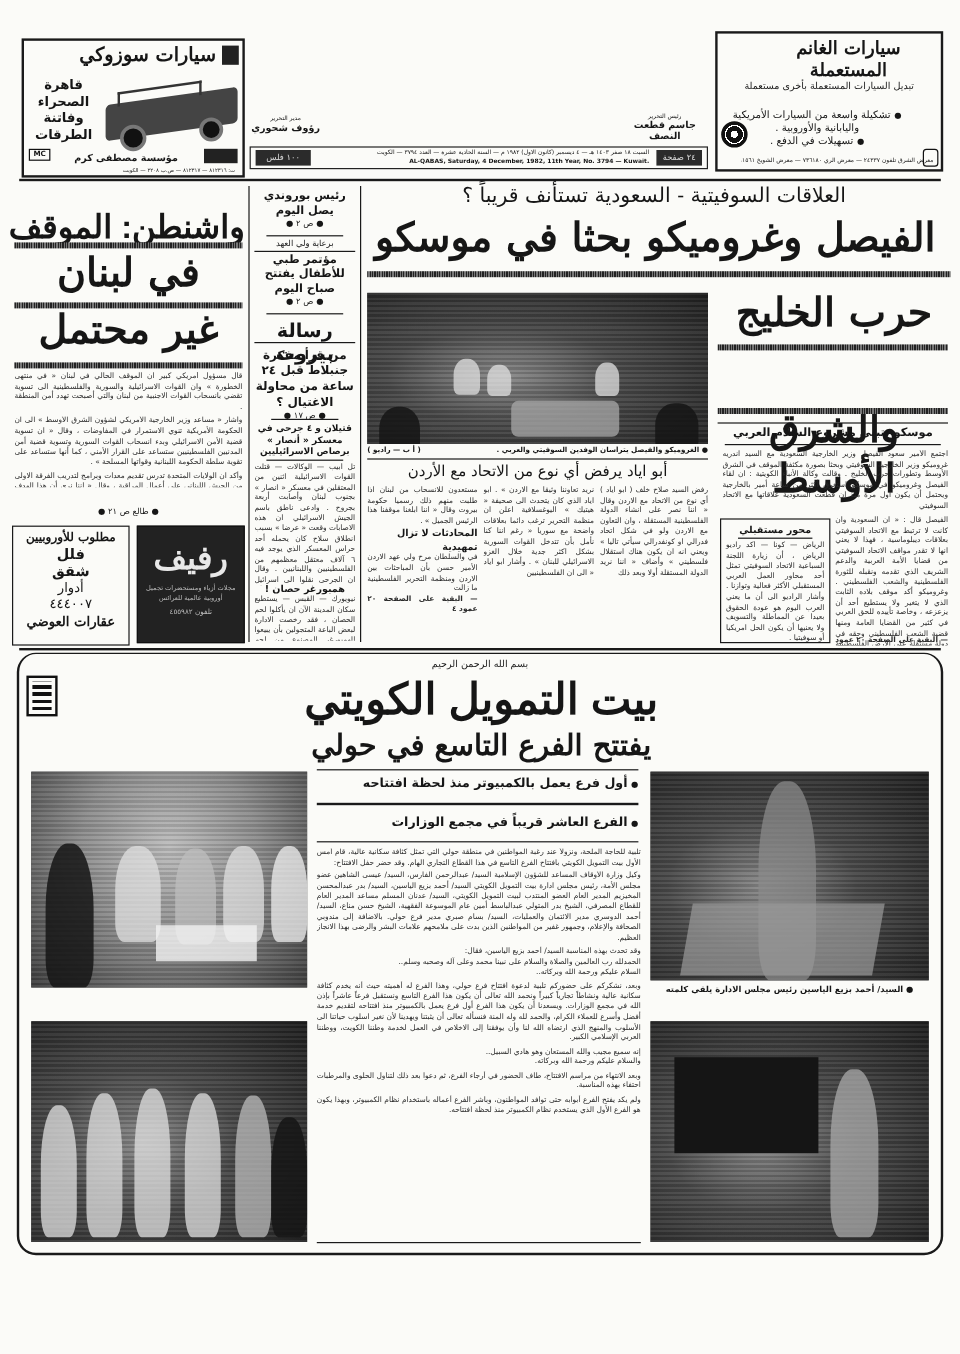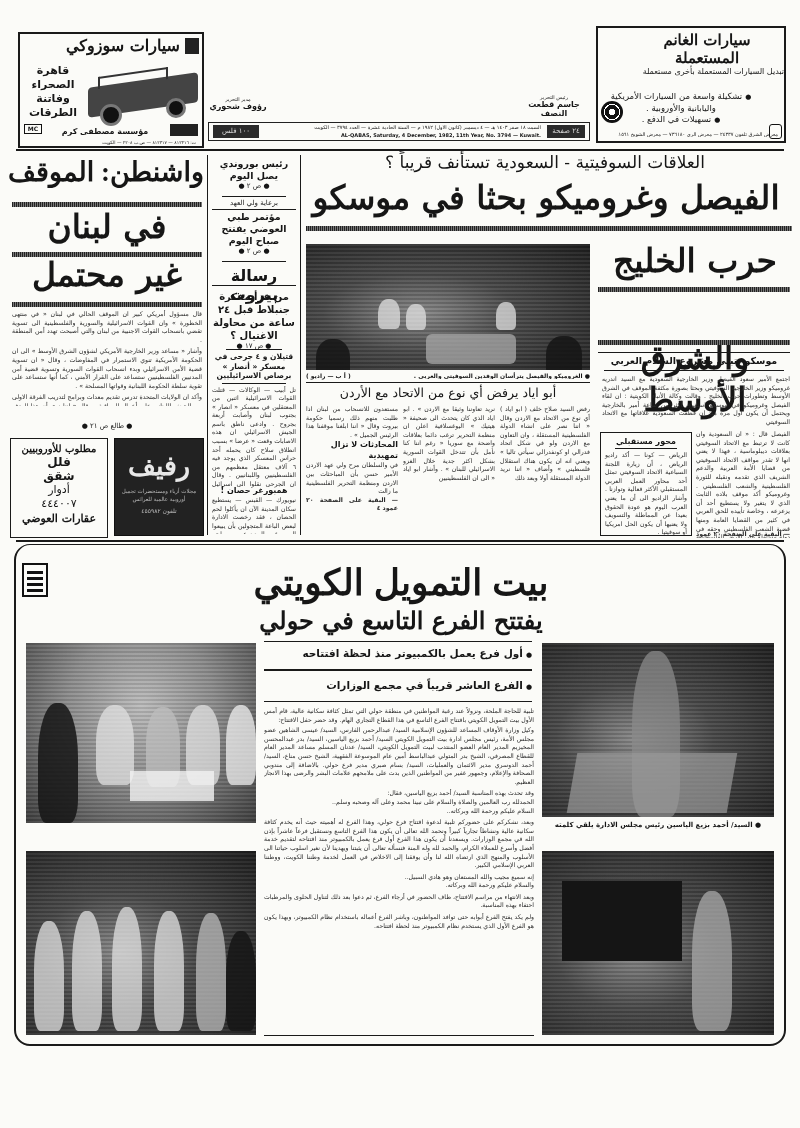--- a/index.html
+++ b/index.html
@@ -25,21 +25,21 @@
   .ref { font-size: 7px; text-align: center; }
   .masthead-logo { font-family: "DejaVu Serif", serif; font-weight: 900; font-size: 92px; line-height: 92px; letter-spacing: -4px; }
 </style>
 </head>
 <body>
 
 <div class="abs" style="left:0;top:0;width:800px;height:150px;">
 
   <div class="box" style="left:596px;top:26px;width:190px;height:117px;border-width:2px;">
     <div class="center bold" style="font-size:15px;line-height:18px;margin-top:3px;font-family:'DejaVu Serif',serif;padding-left:32px;">سيارات الغانم المستعملة</div>
-    <div class="center" style="font-size:8px;line-height:10px;text-align:right;">تبديل السيارات المستعملة بأخرى مستعملة</div>
+    <div class="center" style="font-size:8px;line-height:10px;">تبديل السيارات المستعملة بأخرى مستعملة</div>
     <div class="center bullet" style="font-size:8.5px;line-height:11px;margin-top:14px;padding:0 28px 0 8px;">تشكيلة واسعة من السيارات الأمريكية واليابانية والأوروبية .</div>
     <div class="center bullet" style="font-size:8.5px;line-height:11px;padding:0 28px 0 8px;text-align:center;">تسهيلات في الدفع .</div>
     <div style="position:absolute;bottom:4px;right:6px;left:20px;font-size:5px;white-space:nowrap;overflow:hidden;">معرض الشرق تلفون ٢٤٣٣٧ — معرض الري ٧٣٦١٨٠ — معرض الشويخ ٨١٥٦١</div>
     <div style="position:absolute;left:3px;bottom:18px;width:22px;height:22px;border-radius:50%;background:radial-gradient(circle,#fff 0 3px,#111 3px 7px,#fff 7px 8px,#111 8px);"></div>
     <div style="position:absolute;right:2px;bottom:2px;width:13px;height:15px;border:1px solid #111;border-radius:3px;"></div>
   </div>
 
   <div style="position:absolute;left:520px;top:94px;width:68px;text-align:center;">
     <div style="font-size:5px;">رئيس التحرير</div>
     <div class="bold" style="font-size:8px;">جاسم قطعت النصف</div>
@@ -130,42 +130,42 @@
 <div class="rule" style="left:300px;top:155px;width:1px;height:380px;"></div>
 
 <div style="position:absolute;left:212px;top:158px;width:84px;text-align:center;">
   <div class="bold" style="font-size:9.5px;line-height:12px;">رئيس بوروندي يصل اليوم</div>
   <div class="ref">● ص ٢ ●</div>
 </div>
 <div class="rule" style="left:222px;top:196px;width:64px;height:1px;"></div>
 <div style="position:absolute;left:212px;top:199px;width:84px;text-align:center;">
   <div style="font-size:7px;line-height:9px;">برعاية ولي العهد</div>
   <div class="rule" style="position:relative;display:block;left:0;height:1px;margin:1px 0;"></div>
-  <div class="bold" style="font-size:9.5px;line-height:12px;">مؤتمر طبي العوضي يفتتح صباح اليوم</div>
+  <div class="bold" style="font-size:9.5px;line-height:12px;">مؤتمر طبي للأطفال يفتتح صباح اليوم</div>
   <div class="ref">● ص ٢ ●</div>
 </div>
 <div class="rule" style="left:222px;top:261px;width:64px;height:1px;"></div>
 <div class="center bold" style="position:absolute;left:212px;top:266px;width:84px;font-size:16px;">رسالة بيروت</div>
 <div class="rule" style="left:212px;top:285px;width:84px;height:1px;"></div>
 <div style="position:absolute;left:210px;top:290px;width:88px;text-align:center;">
   <div class="bold" style="font-size:10px;line-height:13px;">من قرأ مفكرة جنبلاط قبل ٢٤ ساعة من محاولة الاغتيال ؟</div>
   <div class="ref">● ص ١٧ ●</div>
 </div>
 <div class="rule" style="left:226px;top:349px;width:56px;height:1px;"></div>
 <div style="position:absolute;left:212px;top:352px;width:84px;">
   <div class="center bold" style="font-size:7.5px;line-height:9.5px;">قتيلان و ٤ جرحى في معسكر « أنصار » برصاص الاسرائيليين</div>
   <div class="rule" style="position:relative;display:block;left:0;height:1px;margin:2px 10px;"></div>
   <div class="txt" style="height:102px;">تل أبيب — الوكالات — قتلت القوات الاسرائيلية اثنين من المعتقلين في معسكر « انصار » بجنوب لبنان وأصابت أربعة بجروح . وادعى ناطق باسم الجيش الاسرائيلي ان هذه الاصابات وقعت « عرضا » بسبب انطلاق سلاح كان يحمله أحد حراس المعسكر الذي يوجد فيه ٦ آلاف معتقل معظمهم من الفلسطينيين واللبنانيين . وقال ان الجرحى نقلوا الى اسرائيل للمعالجة وان ضباط الجيش بدأوا تحقيقا في الحادث .</div>
 </div>
 <div style="position:absolute;left:212px;top:486px;width:84px;">
   <div class="center bold" style="font-size:8px;line-height:10px;">همبورغر حصان !</div>
   <div class="txt" style="height:38px;">نيويورك — القبس — يستطيع سكان المدينة الآن ان يأكلوا لحم الحصان ، فقد رخصت الادارة لبعض الباعة المتجولين بأن يبيعوا الهمبورغر المصنوع من لحم الحصان .</div>
 </div>
 
-<div class="center bold" style="position:absolute;left:10px;top:155px;width:194px;font-size:27px;line-height:34px;font-family:Liberation Serif, serif;white-space:nowrap;">واشنطن: الموقف</div>
+<div class="center bold" style="position:absolute;left:10px;top:172px;width:194px;font-size:27px;line-height:34px;font-family:Liberation Sans, sans-serif;white-space:nowrap;">واشنطن: الموقف</div>
 <div class="hatch" style="left:12px;top:202px;width:190px;"></div>
 <div class="center bold" style="position:absolute;left:10px;top:208px;width:194px;font-size:33px;line-height:38px;font-family:'DejaVu Serif',serif;">في لبنان</div>
 <div class="hatch" style="left:12px;top:252px;width:190px;"></div>
 <div class="center bold" style="position:absolute;left:10px;top:256px;width:194px;font-size:33px;line-height:38px;font-family:'DejaVu Serif',serif;">غير محتمل</div>
 <div class="hatch" style="left:12px;top:302px;width:190px;"></div>
 <div style="position:absolute;left:12px;top:310px;width:190px;height:96px;overflow:hidden;">
   <div class="txt" style="margin-bottom:3px;">قال مسؤول أمريكي كبير ان الموقف الحالي في لبنان « في منتهى الخطورة » وان القوات الاسرائيلية والسورية والفلسطينية الى تسوية تقضي بانسحاب القوات الاجنبية من لبنان والتي أصبحت تهدد أمن المنطقة .</div>
   <div class="txt" style="margin-bottom:3px;">وأشار « مساعد وزير الخارجية الأمريكي لشؤون الشرق الأوسط » الى ان الحكومة الأمريكية تنوي الاستمرار في المفاوضات ، وقال « ان تسوية قضية الأمن الاسرائيلي وبدء انسحاب القوات السورية وتسوية قضية أمن المدنيين الفلسطينيين ستساعد على القرار الأمني ، كما أنها ستساعد على تقوية سلطة الحكومة اللبنانية وقواتها المسلحة » .</div>
   <div class="txt">وأكد ان الولايات المتحدة تدرس تقديم معدات وبرامج لتدريب الفرقة الاولى من الجيش اللبناني على أعمال المراقبة ، وقال « اننا نرى أن هذا الهدف العسكري يكون كافيا للحفاظ على الأمن » .</div>
 </div>
@@ -182,20 +182,21 @@
 
 <div style="position:absolute;left:114px;top:438px;width:90px;height:98px;background:#222;color:#e8e8e8;border:1px solid #111;">
   <div class="center bold" style="font-size:27px;line-height:34px;margin-top:10px;font-family:'DejaVu Serif',serif;">رفيف</div>
   <div class="center" style="font-size:5.5px;line-height:8px;padding:0 4px;margin-top:4px;color:#bbb;">مجلات أزياء ومستحضرات تجميل أوروبية عالمية للعرائس</div>
   <div class="center" style="font-size:6px;margin-top:4px;color:#bbb;">تلفون ٤٥٥٩٨٢</div>
 </div>
 
 <div class="rule" style="left:16px;top:540px;width:768px;height:2px;"></div>
 
 <div style="position:absolute;left:14px;top:544px;width:772px;height:502px;border:2px solid #1a1a1a;border-radius:16px;border-top-width:1px;">
+  <div class="center" style="position:absolute;left:0;top:4px;width:100%;font-size:8px;">بسم الله الرحمن الرحيم</div>
   <div class="center bold" style="position:absolute;left:40px;top:14px;width:690px;font-size:36px;line-height:48px;font-family:Liberation Sans, sans-serif;letter-spacing:2px;">بيت التمويل الكويتي</div>
   <div class="center bold" style="position:absolute;left:40px;top:60px;width:690px;font-size:24px;line-height:32px;font-family:'DejaVu Serif',serif;">يفتتح الفرع التاسع في حولي</div>
   <div style="position:absolute;left:6px;top:18px;width:26px;height:34px;border:2px solid #111;">
     <div style="position:absolute;left:3px;top:3px;width:16px;height:24px;background:repeating-linear-gradient(0deg,#111 0 3px,transparent 3px 6px);"></div>
   </div>
 
   <div class="photo light" style="left:10px;top:98px;width:230px;height:180px;">
     <div class="fig dark" style="left:12px;top:60px;width:40px;height:120px;"></div>
     <div class="fig" style="left:70px;top:62px;width:38px;height:80px;"></div>
     <div class="fig" style="left:120px;top:64px;width:34px;height:80px;background:#bdbdbd;"></div>

